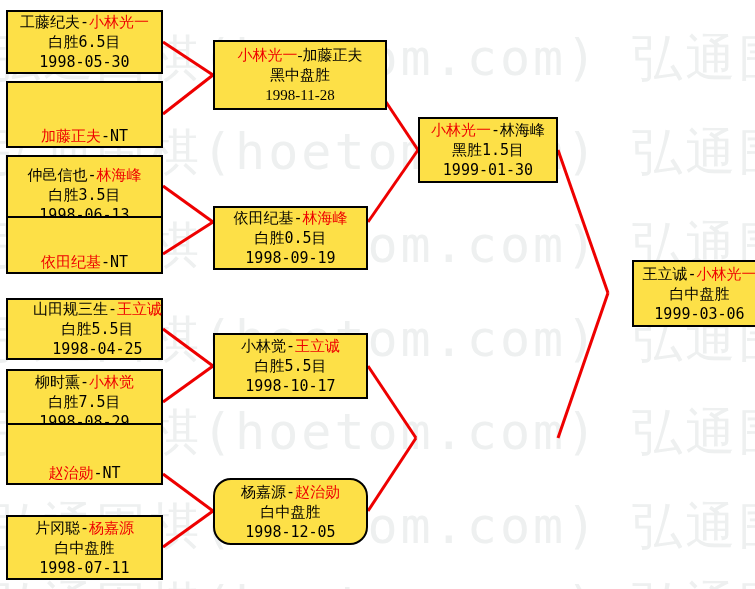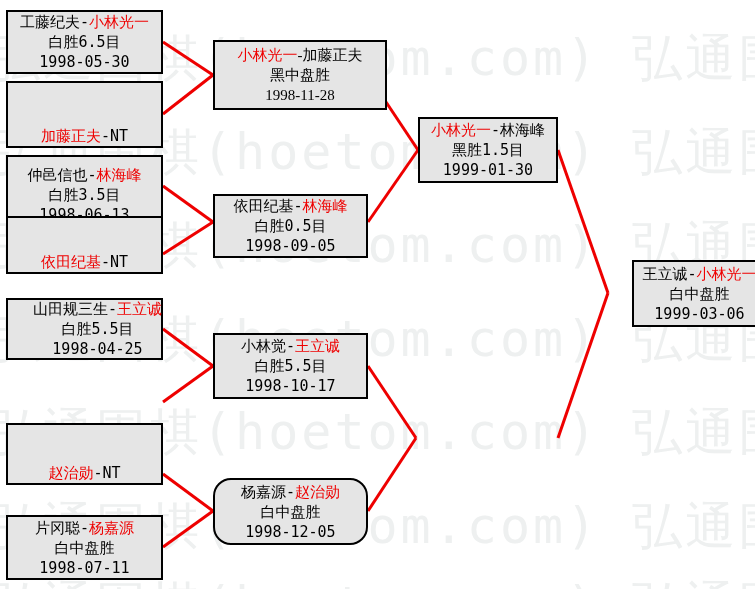--- a/index.html
+++ b/index.html
@@ -29,21 +29,21 @@
     z-index:1;
   }
   .wires line{
     stroke:#ee0000;
     stroke-width:3;
   }
   
   .box{
     position:absolute;
     box-sizing:border-box;
-    background:#e5e5e5;
+    background:#fde047;
     border:2px solid #000000;
     z-index:2;
     display:flex;
     flex-direction:column;
     justify-content:center;
     align-items:center;
     text-align:center;
     font-size:15px;
     line-height:20px;
     color:#000000;
@@ -108,43 +108,48 @@
     <div class="line"></div>
     <div class="line"></div>
   </div>
 
   <div class="box" style="left:6px;top:298px;width:157px;height:62px;padding-left:26px;">
     <div class="line"><span>山田规三生-</span><span class="red">王立诚</span><span></span></div>
     <div class="line">白胜5.5目</div>
     <div class="line">1998-04-25</div>
   </div>
 
+  <div class="box" style="left:6px;top:369px;width:157px;height:66px;">
+    <div class="line"><span>柳时熏-</span><span class="red">小林觉</span><span></span></div>
+    <div class="line">白胜7.5目</div>
+    <div class="line">1998-08-29</div>
+  </div>
 
   <div class="box nt" style="left:6px;top:423px;width:157px;height:62px;">
     <div class="line"><span></span><span class="red">赵治勋</span><span>-NT</span></div>
     <div class="line"></div>
     <div class="line"></div>
   </div>
 
   <div class="box" style="left:6px;top:515px;width:157px;height:65px;">
     <div class="line"><span>片冈聪-</span><span class="red">杨嘉源</span><span></span></div>
     <div class="line">白中盘胜</div>
     <div class="line">1998-07-11</div>
   </div>
 
   <div class="box" style="left:213px;top:40px;width:174px;height:70px;font-family:Liberation Serif, serif;">
     <div class="line"><span></span><span class="red">小林光一</span><span>-加藤正夫</span></div>
     <div class="line">黑中盘胜</div>
     <div class="line">1998-11-28</div>
   </div>
 
-  <div class="box" style="left:213px;top:194px;width:155px;height:64px;">
+  <div class="box" style="left:213px;top:206px;width:155px;height:64px;">
     <div class="line"><span>依田纪基-</span><span class="red">林海峰</span><span></span></div>
     <div class="line">白胜0.5目</div>
-    <div class="line">1998-09-05</div>
+    <div class="line">1998-09-19</div>
   </div>
 
   <div class="box" style="left:213px;top:333px;width:155px;height:66px;text-align:center;">
     <div class="line"><span>小林觉-</span><span class="red">王立诚</span><span></span></div>
     <div class="line">白胜5.5目</div>
     <div class="line">1998-10-17</div>
   </div>
 
   <div class="box" style="left:213px;top:478px;width:155px;height:67px;border-radius:18px;">
     <div class="line"><span>杨嘉源-</span><span class="red">赵治勋</span><span></span></div>

